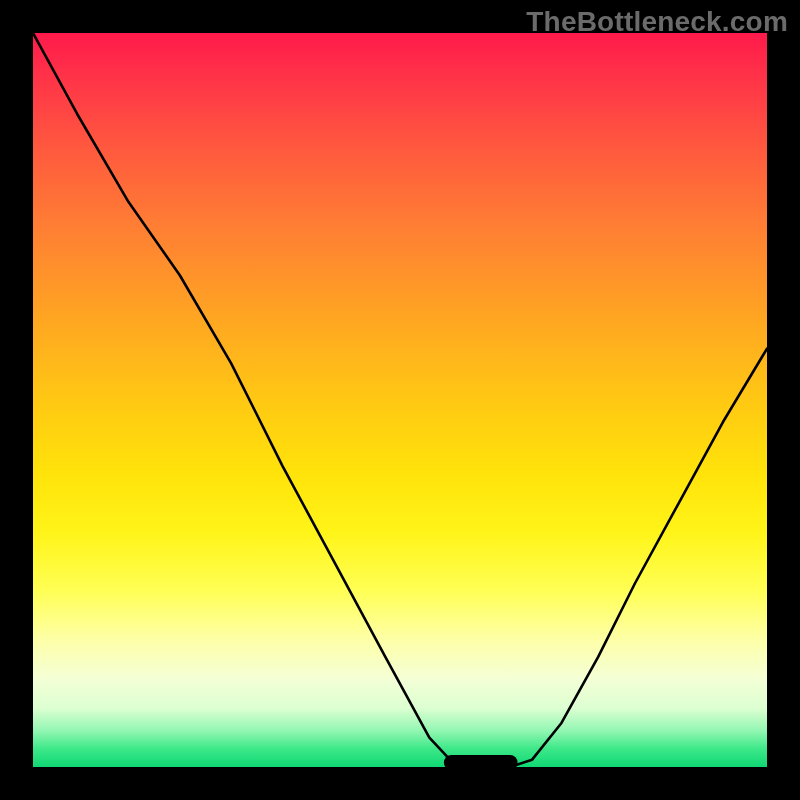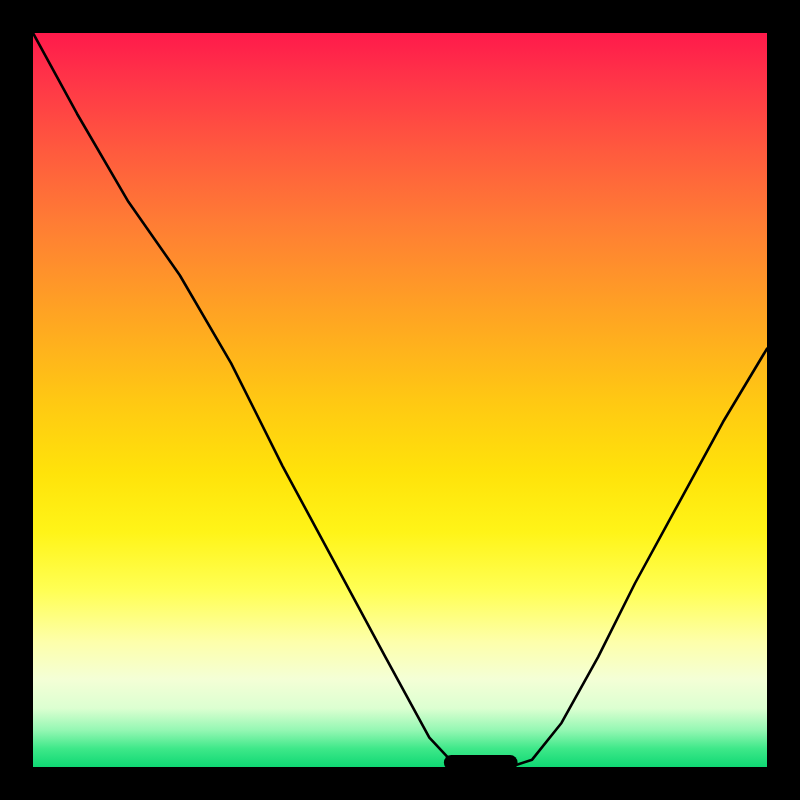--- a/index.html
+++ b/index.html
@@ -52,20 +52,21 @@
     width: 734px; height: 734px;
     display: block;
   }
   .curve-svg path { fill: none; stroke: #000; stroke-width: 2.6; stroke-linecap: round; stroke-linejoin: round; }
   .curve-svg path.marker { fill: none; stroke-width: 15; stroke-linecap: round; }
 </style>
 </head>
 <body>
 
 <div class="frame">
+  <div class="watermark">TheBottleneck.com</div>
 
   <div class="plot-outer">
     <svg class="curve-svg" viewBox="0 0 734 734" preserveAspectRatio="none">
       <path d="M0.00 0.00 L44.04 80.74 L95.42 168.82 L146.80 242.22 L198.18 330.30 L249.56 433.06 L300.94 528.48 L352.32 623.90 L396.36 704.64 L418.38 728.13 L433.06 734.00" stroke="#000000"></path>
       <path d="M477.10 734.00 L499.12 726.66 L528.48 689.96 L565.18 623.90 L601.88 550.50 L645.92 469.76 L689.96 389.02 L734.00 315.62" stroke="#000000"></path>
       <path class="marker" d="M 418.38 729.60 L 477.10 729.60" stroke="#d96862"></path>
     </svg>
   </div>
 </div>
 

